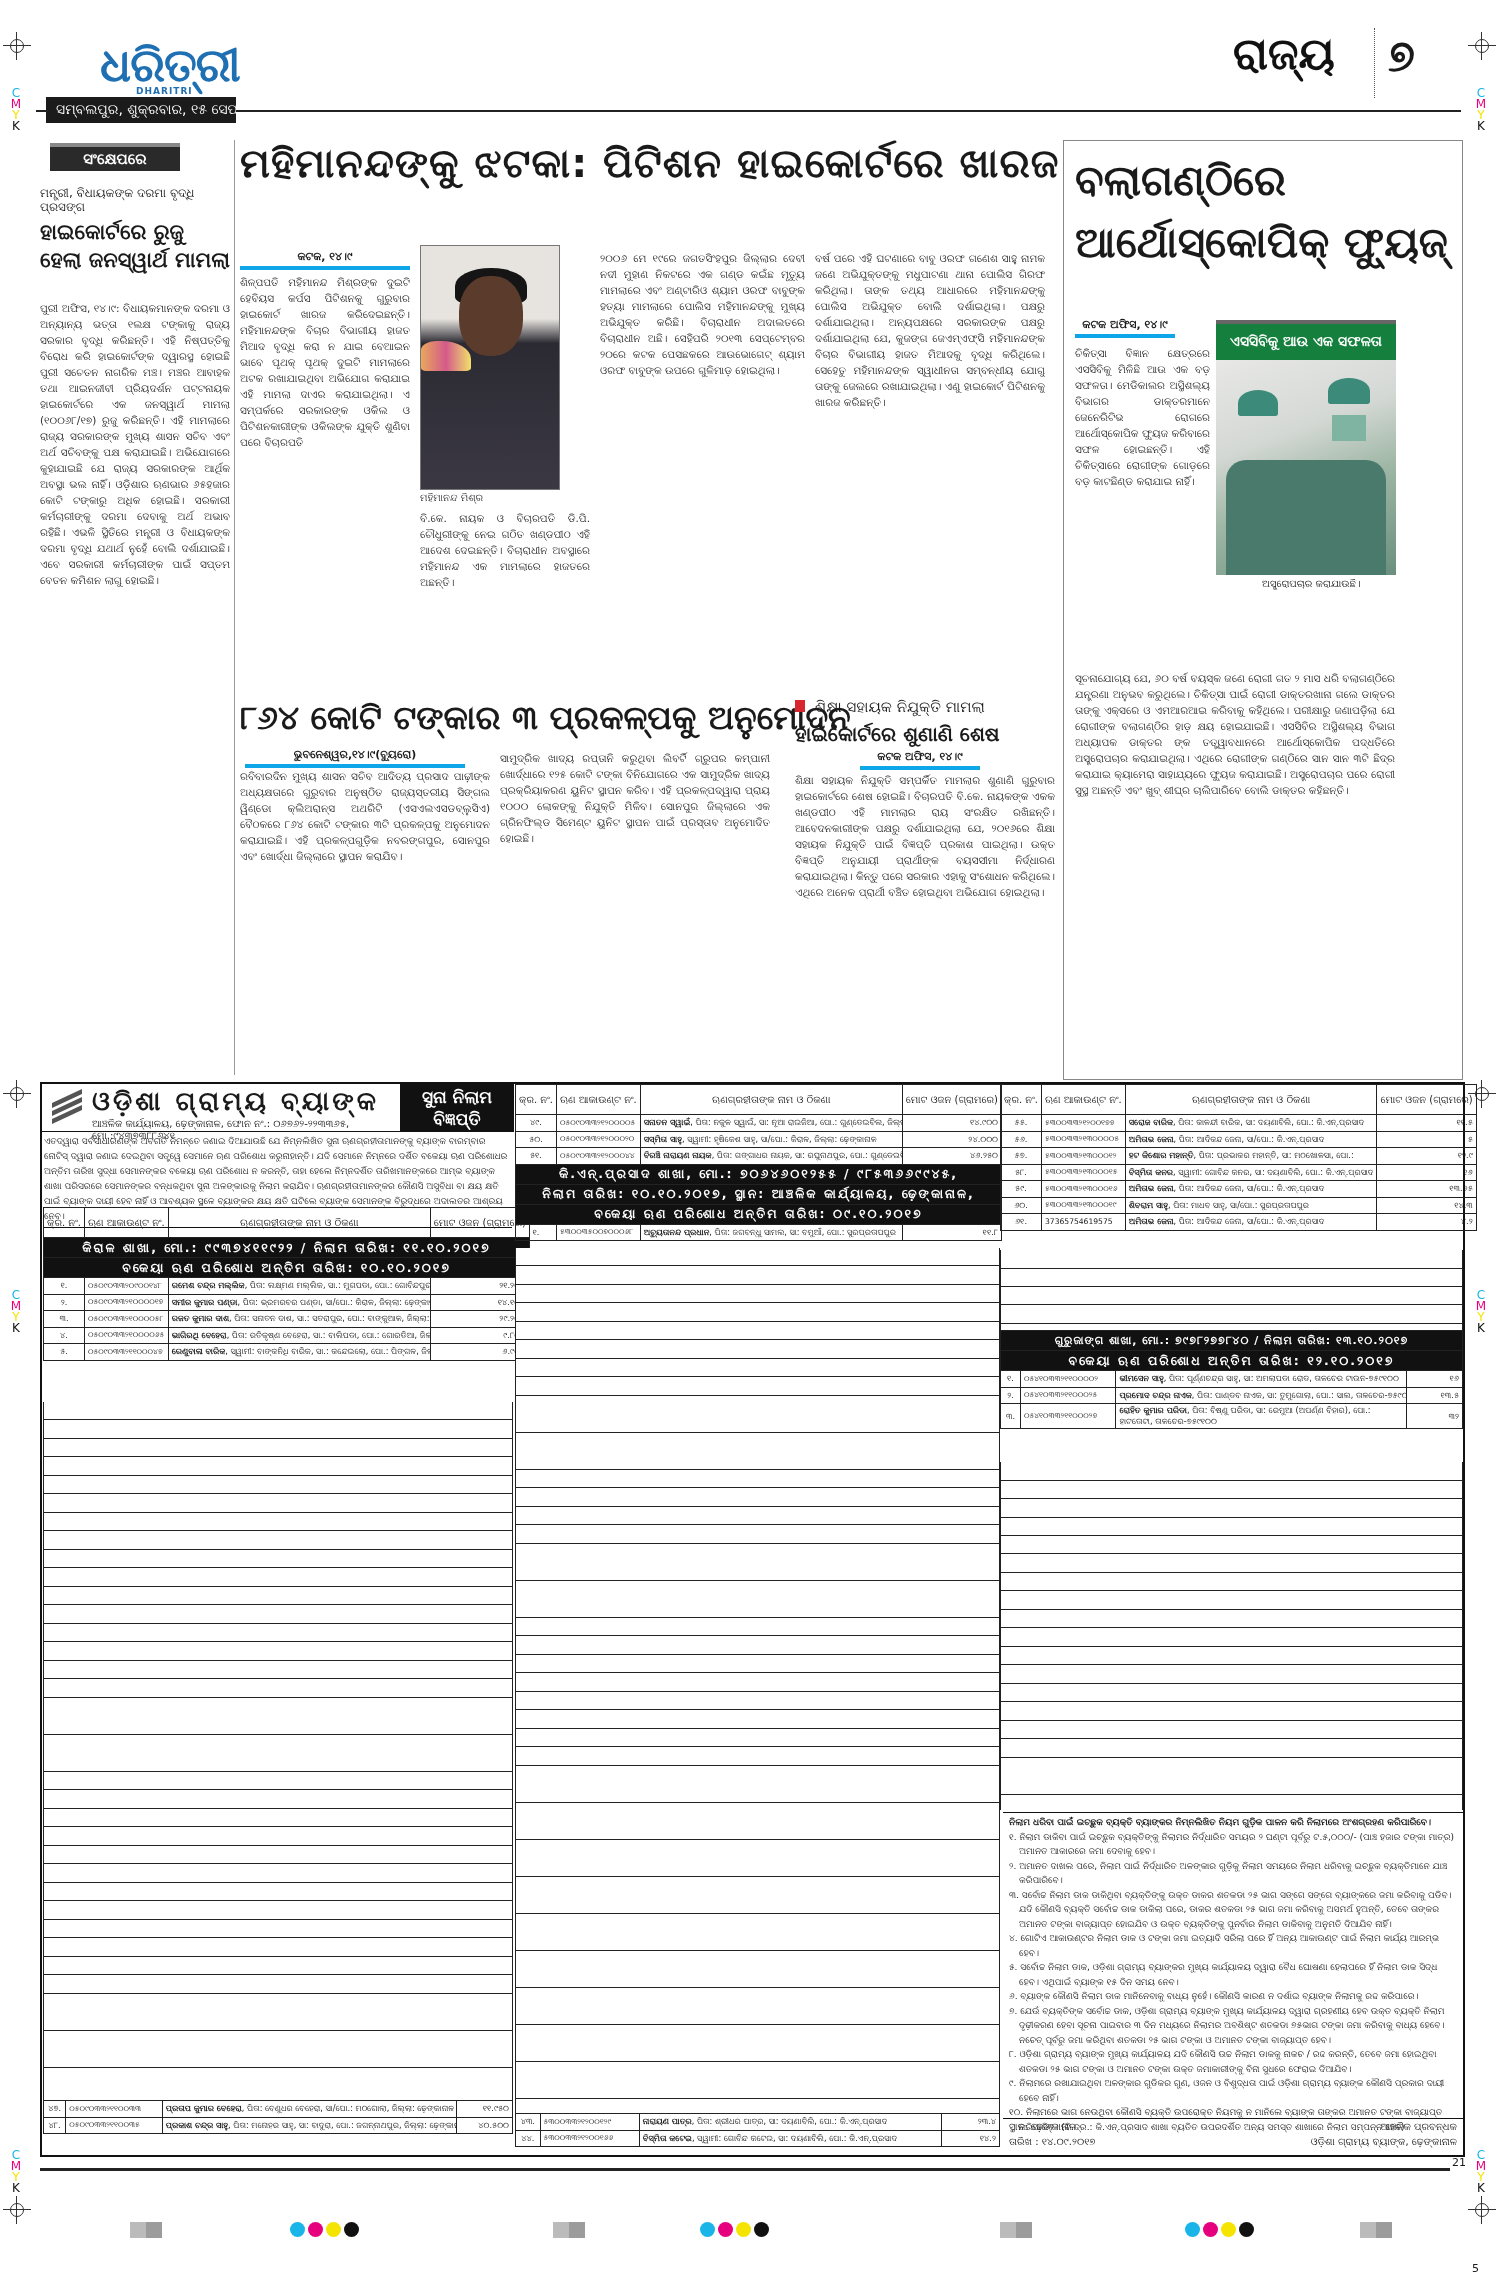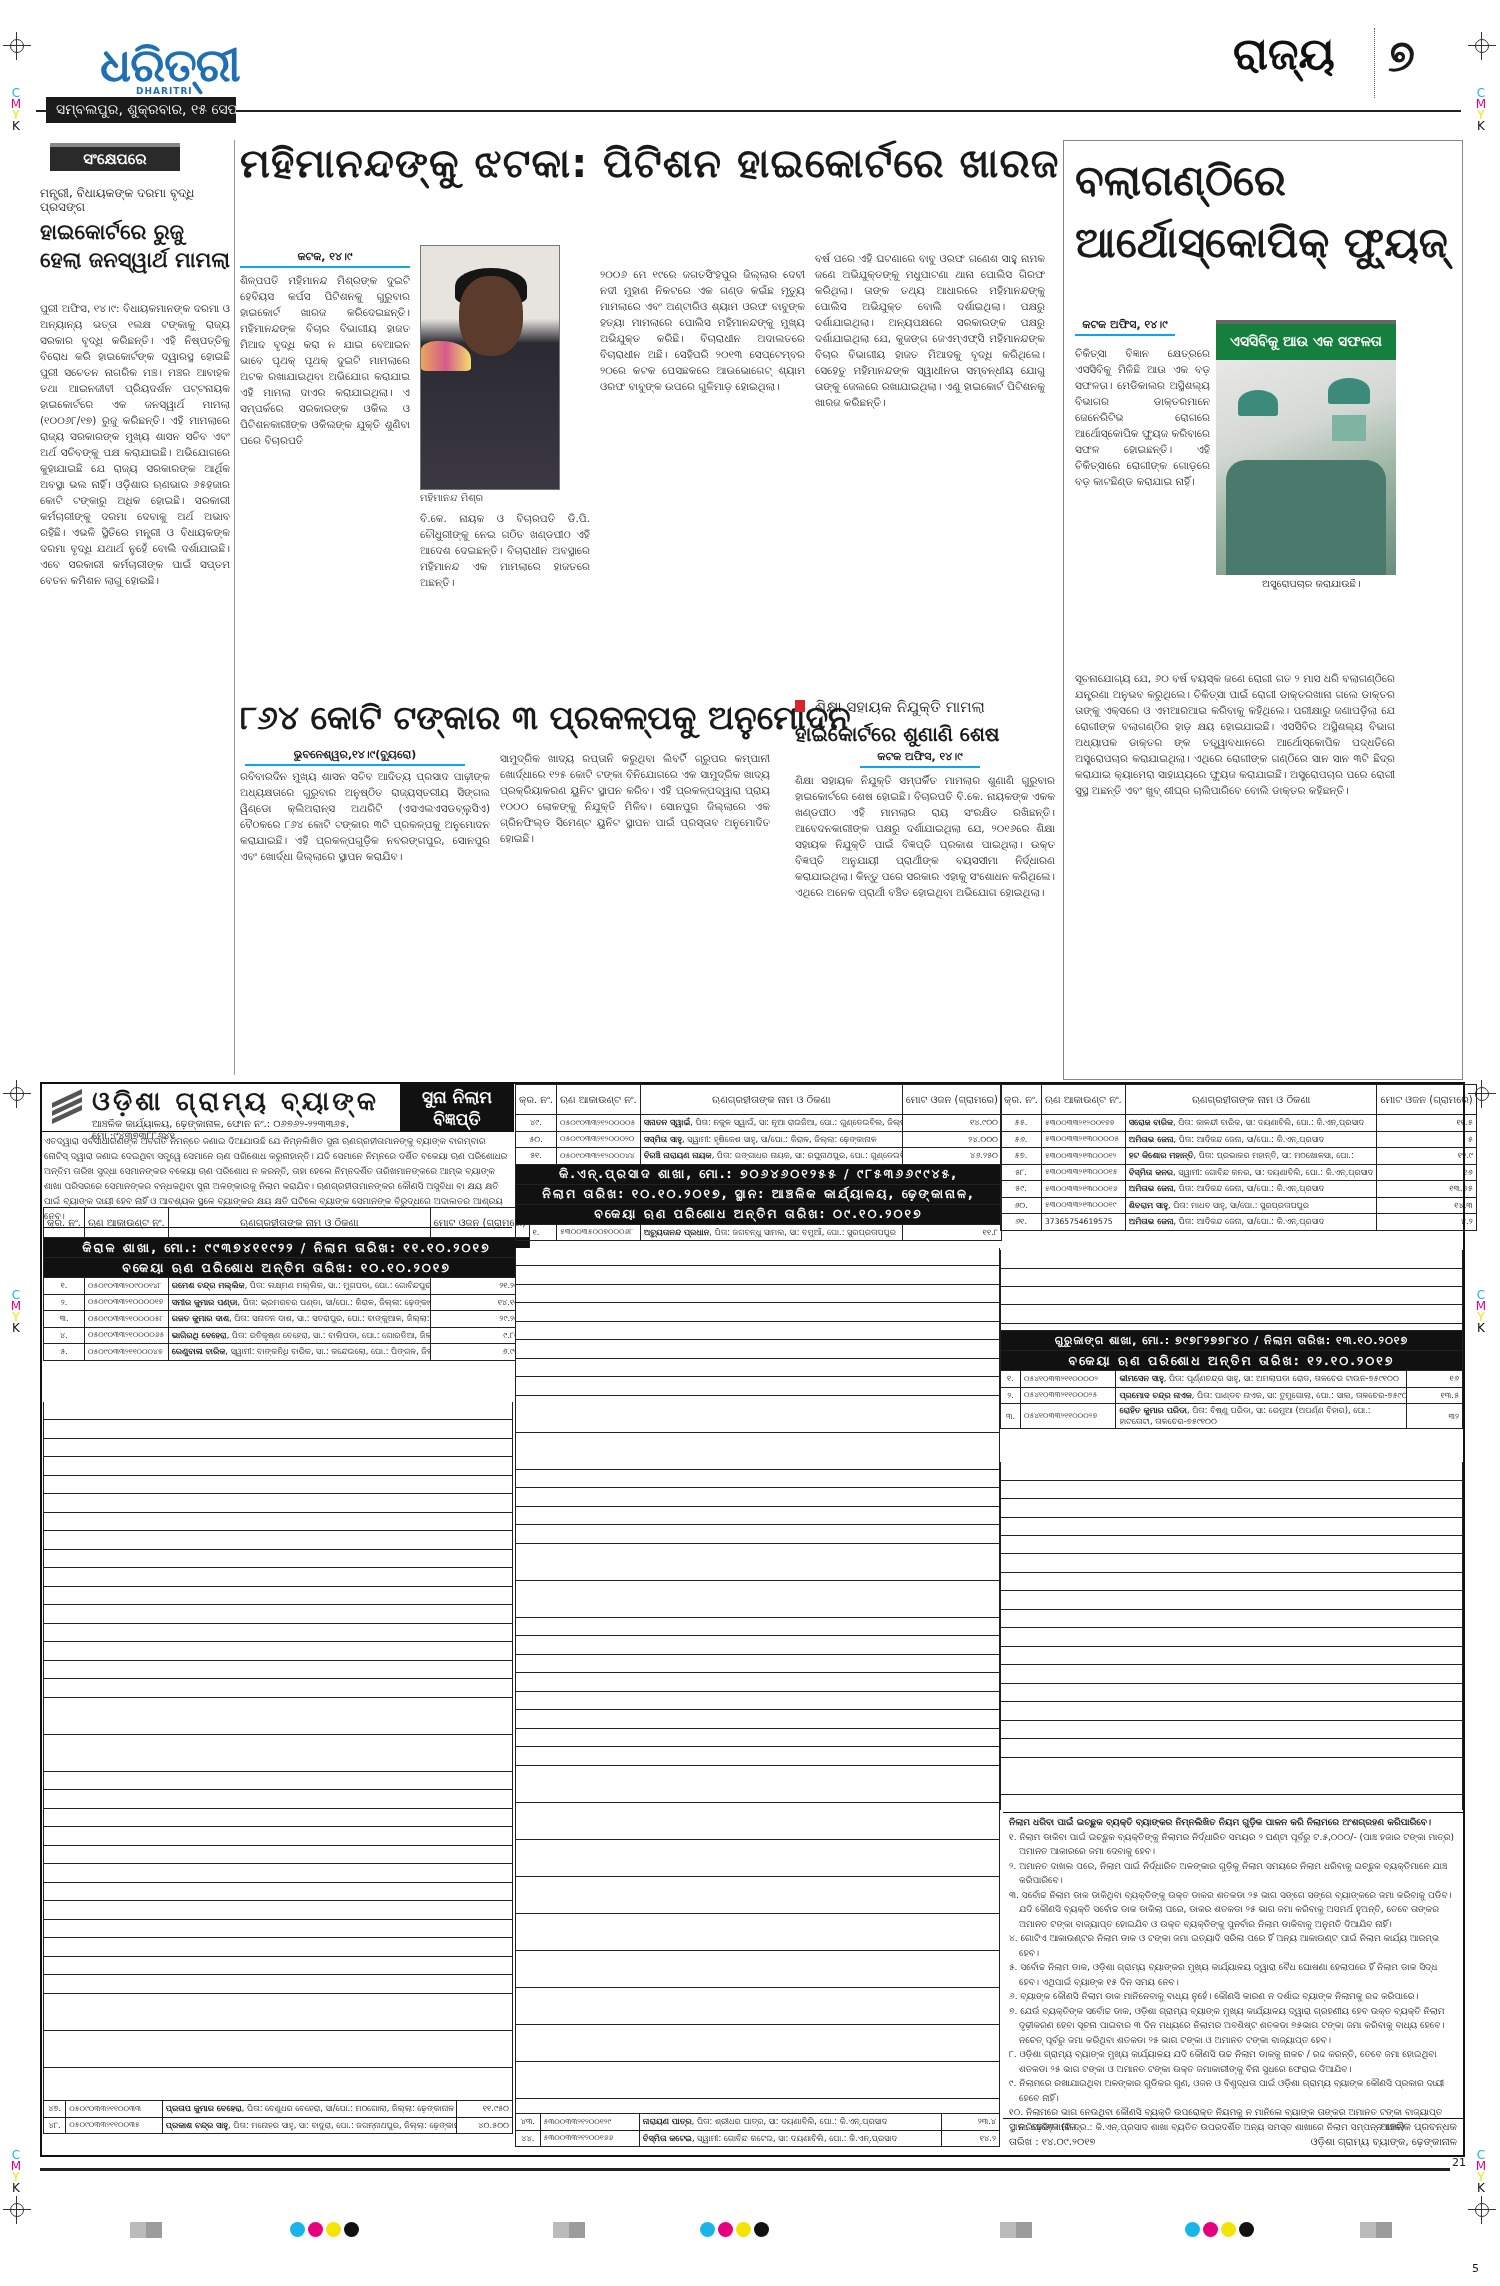--- a/index.html
+++ b/index.html
@@ -23,29 +23,29 @@
   .vsep { left: 1374px; top: 28px; height: 70px; border-left: 1px dotted #555; }
   
   .brief-tag { left: 50px; top: 143px; width: 130px; height: 28px; background: #2a2a2a; border-top: 4px solid #888; color: #fff; font-weight: bold; font-size: 15px; text-align: center; line-height: 24px; }
   .brief-kicker { left: 40px; top: 186px; width: 190px; font-size: 12px; }
   .brief-head { left: 40px; top: 218px; width: 190px; font-size: 21px; font-weight: bold; line-height: 28px; }
   .col-text { font-size: 10.5px; line-height: 16px; text-align: justify; color: #2b2b2b; }
   .brief-body { left: 40px; top: 300px; width: 190px; height: 760px; overflow: hidden; }
   .vrule { position: absolute; width: 1px; background: #999; }
   
   .main-head { left: 240px; top: 140px; width: 810px; font-size: 40px; font-weight: bold; letter-spacing: 1px; white-space: nowrap; }
-  .dl { font-size: 11px; font-weight: bold; text-align: center; border-bottom: 2px solid #0ea5e9; padding-bottom: 3px; margin-bottom: 4px; }
+  .dl { font-size: 11px; font-weight: bold; text-align: center; border-bottom: 4px solid #0ea5e9; padding-bottom: 3px; margin-bottom: 4px; }
   .main-c1 { left: 240px; top: 250px; width: 170px; height: 420px; overflow: hidden; }
   .photo1 { left: 420px; top: 245px; width: 140px; height: 245px; border: 1px solid #777; background: linear-gradient(180deg,#e7e4df 0%,#e7e4df 30%,#2b2a32 40%,#3b3844 100%); }
   .photo1 .face { position: absolute; left: 38px; top: 30px; width: 64px; height: 80px; border-radius: 45%; background: #5a3b2c; }
   .photo1 .hair { position: absolute; left: 34px; top: 22px; width: 72px; height: 36px; border-radius: 50% 50% 20% 20%; background: #151515; }
   .photo1 .flowers { position: absolute; left: 0; top: 95px; width: 50px; height: 30px; background: linear-gradient(90deg,#e9a75c,#d45a8a,#f1e06a); border-radius: 30% 60% 10% 10%; }
   .cap1 { left: 420px; top: 492px; width: 140px; font-size: 10px; color: #333; }
   .main-c2 { left: 420px; top: 510px; width: 170px; height: 160px; overflow: hidden; }
-  .main-c3 { left: 600px; top: 250px; width: 205px; height: 420px; overflow: hidden; margin-top: 16px; }
+  .main-c3 { left: 600px; top: 250px; width: 205px; height: 420px; overflow: hidden; }
   .main-c4 { left: 815px; top: 250px; width: 230px; height: 420px; overflow: hidden; }
   
   .arth-box { left: 1063px; top: 140px; width: 400px; height: 940px; border: 1px solid #888; }
   .arth-head { left: 1075px; top: 150px; width: 390px; font-size: 42px; font-weight: bold; line-height: 62px; }
   .arth-dl { left: 1075px; top: 318px; width: 100px; }
   .arth-c1 { left: 1075px; top: 345px; width: 135px; height: 320px; overflow: hidden; }
   .arth-tag { left: 1216px; top: 320px; width: 180px; height: 40px; background: #15803d; border-top: 4px solid #666; color: #fff; font-size: 14px; font-weight: bold; text-align: center; line-height: 34px; }
   .photo2 { left: 1216px; top: 360px; width: 180px; height: 215px; background: linear-gradient(160deg,#e8e8e6 0%,#d4d8d4 35%,#9fb7a6 60%,#6a8f7e 100%); }
   .photo2 .cap-a { position: absolute; left: 22px; top: 30px; width: 40px; height: 26px; border-radius: 50% 50% 10% 10%; background: #3c8a7a; }
   .photo2 .cap-b { position: absolute; left: 112px; top: 18px; width: 42px; height: 26px; border-radius: 50% 50% 10% 10%; background: #3c8a7a; }

